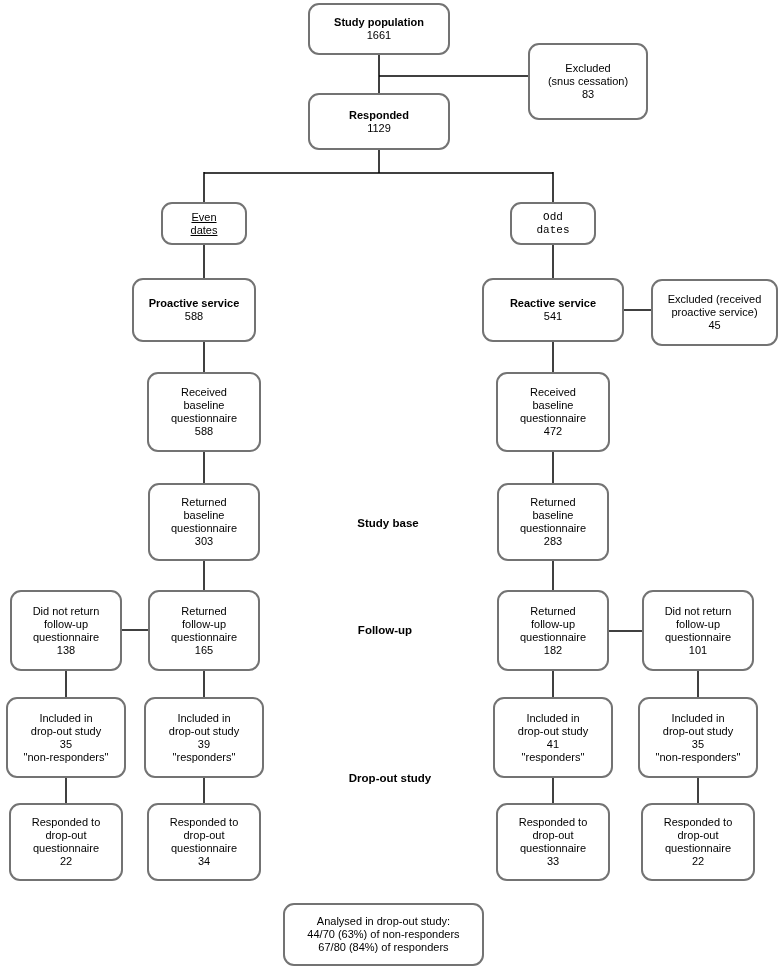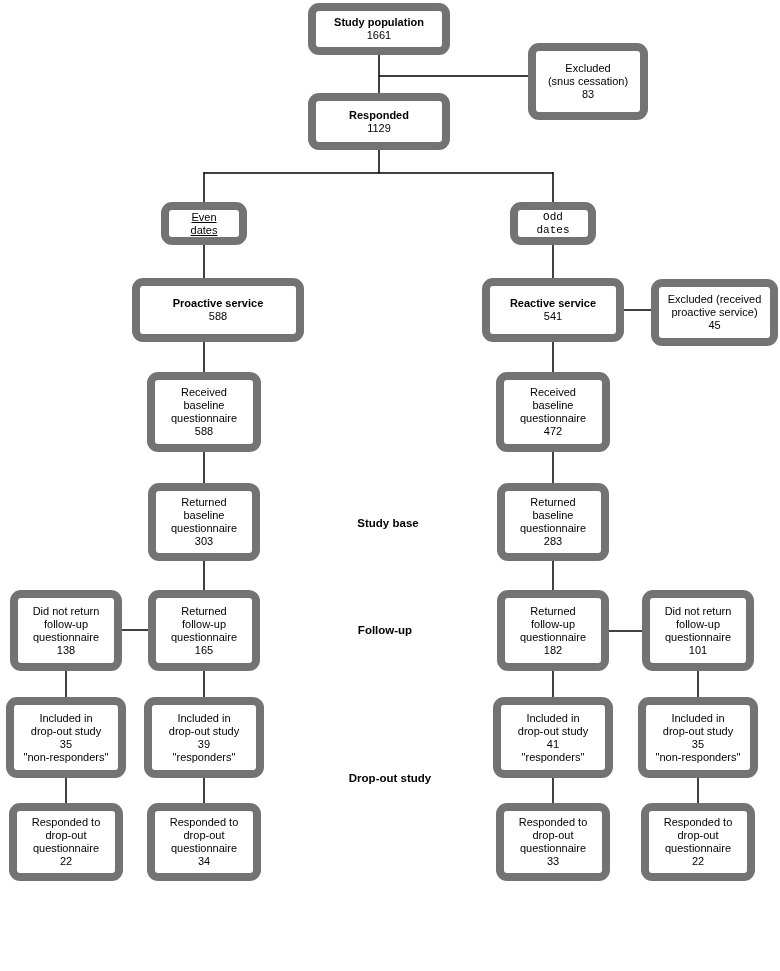--- a/index.html
+++ b/index.html
@@ -23,21 +23,21 @@
     width: 780px;
     height: 971px;
   }
   svg.connectors line {
     stroke: #000000;
     stroke-width: 1.5;
   }
   .node {
     position: absolute;
     box-sizing: border-box;
-    border: 8px solid #737373;
+    border: 2px solid #737373;
     border-radius: 11px;
     background: #ffffff;
     display: flex;
     flex-direction: column;
     align-items: center;
     justify-content: center;
     text-align: center;
     font-size: 11px;
     line-height: 13px;
     padding: 2px 3px;
@@ -107,21 +107,21 @@
 
   <div class="node" style="left:161px; top:202px; width:86px; height:43px;text-decoration:underline;">
     <div class="t">Even
 dates</div>
   </div>
   <div class="node" style="left:510px; top:202px; width:86px; height:43px;font-family:Liberation Mono, monospace;">
     <div class="t">Odd
 dates</div>
   </div>
 
-  <div class="node" style="left:132px; top:278px; width:172px; height:64px;">
+  <div class="node" style="left:132px; top:278px; width:124px; height:64px;">
     <div class="t bold">Proactive service</div>
     <div class="t">588</div>
   </div>
   <div class="node" style="left:482px; top:278px; width:142px; height:64px;">
     <div class="t bold">Reactive service</div>
     <div class="t">541</div>
   </div>
   <div class="node" style="left:651px; top:279px; width:127px; height:67px;">
     <div class="t">Excluded (received
 proactive service)
@@ -225,14 +225,19 @@
 questionnaire
 33</div>
   </div>
   <div class="node" style="left:641px; top:803px; width:114px; height:78px;">
     <div class="t">Responded to
 drop-out
 questionnaire
 22</div>
   </div>
 
+  <div class="node" style="left:283px; top:903px; width:201px; height:63px;">
+    <div class="t">Analysed in drop-out study:
+44/70 (63%) of non-responders
+67/80 (84%) of responders</div>
+  </div>
 
 </div>
 
 </body></html>

